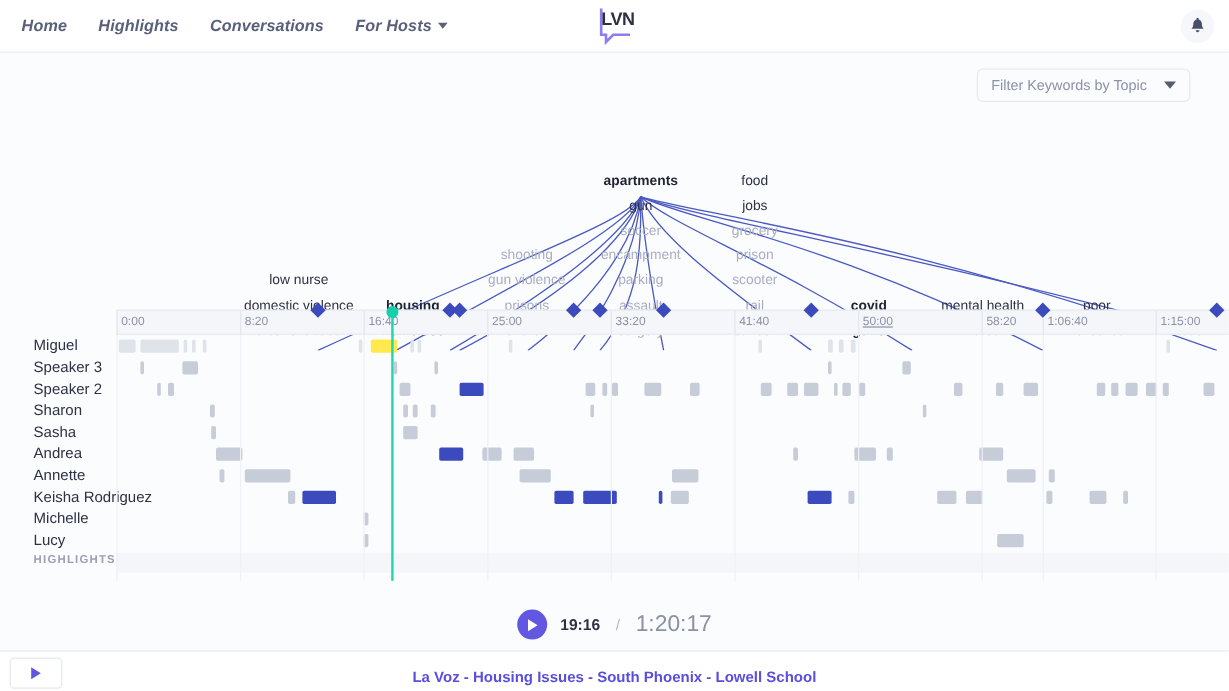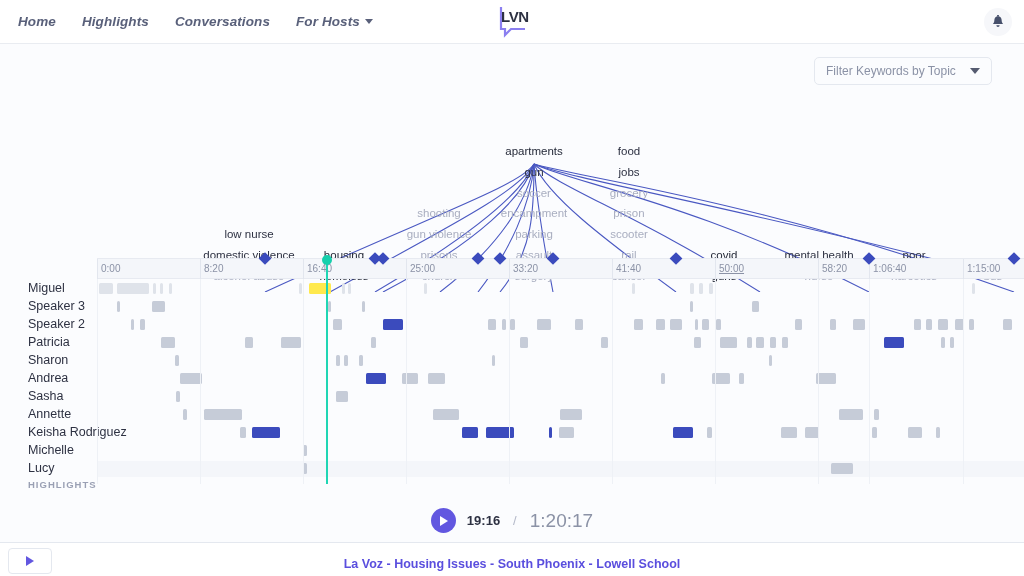--- a/index.html
+++ b/index.html
@@ -73,21 +73,21 @@
 
   
   .cloud { position: absolute; left: 0; top: 52px; width: 1024px; height: 196px; }
   .cloud svg { position: absolute; left: 0; top: 0; }
   .kw {
     position: absolute; white-space: nowrap;
     font-size: 11.5px;
     transform: translateX(-50%);
     cursor: pointer;
   }
-  .kw.strong { color: #1f2433; font-weight: 400; }
+  .kw.strong { color: #1f2433; font-weight: 700; }
   .kw.mid    { color: #2d3142; font-weight: 400; }
   .kw.faint  { color: #a9aec0; font-weight: 400; }
 
   
   .timeline {
     position: absolute; left: 0; top: 214px; width: 1024px; height: 240px;
   }
   .tl-ruler {
     position: absolute; left: 97px; top: 0; width: 927px; height: 21px;
     background: #f4f6fa;
@@ -353,61 +353,43 @@
           <div class="blk g" style="left: 830px; width: 6px;"></div>
           <div class="blk g" style="left: 853px; width: 12px;"></div>
           <div class="blk g" style="left: 914px; width: 7px;"></div>
           <div class="blk g" style="left: 926px; width: 6px;"></div>
           <div class="blk g" style="left: 938px; width: 10px;"></div>
           <div class="blk g" style="left: 955px; width: 9px;"></div>
           <div class="blk g" style="left: 969px; width: 5px;"></div>
           <div class="blk g" style="left: 1003px; width: 9px;"></div>
         </div>
         <div class="row">
-          <div class="row-name">Patricia</div>
-          <div class="blk g" style="left: 161px; width: 14px;"></div>
-          <div class="blk g" style="left: 245px; width: 8px;"></div>
-          <div class="blk g" style="left: 281px; width: 20px;"></div>
-          <div class="blk g" style="left: 371px; width: 5px;"></div>
-          <div class="blk g" style="left: 520px; width: 8px;"></div>
-          <div class="blk g" style="left: 601px; width: 7px;"></div>
-          <div class="blk g" style="left: 694px; width: 7px;"></div>
-          <div class="blk g" style="left: 720px; width: 17px;"></div>
-          <div class="blk g" style="left: 747px; width: 5px;"></div>
-          <div class="blk g" style="left: 756px; width: 8px;"></div>
-          <div class="blk g" style="left: 770px; width: 6px;"></div>
-          <div class="blk g" style="left: 782px; width: 6px;"></div>
-          <div class="blk b" style="left: 884px; width: 20px;"></div>
-          <div class="blk g" style="left: 941px; width: 4px;"></div>
-          <div class="blk g" style="left: 950px; width: 4px;"></div>
-        </div>
-        <div class="row">
           <div class="row-name">Sharon</div>
           <div class="blk g" style="left: 175px; width: 4px;"></div>
           <div class="blk g" style="left: 336px; width: 4px;"></div>
           <div class="blk g" style="left: 344px; width: 4px;"></div>
           <div class="blk g" style="left: 359px; width: 4px;"></div>
           <div class="blk g" style="left: 492px; width: 3px;"></div>
           <div class="blk g" style="left: 769px; width: 3px;"></div>
+        </div>
+        <div class="row">
+          <div class="row-name">Sasha</div>
+          <div class="blk g" style="left: 176px; width: 4px;"></div>
+          <div class="blk g" style="left: 336px; width: 12px;"></div>
         </div>
         <div class="row">
           <div class="row-name">Andrea</div>
           <div class="blk g" style="left: 180px; width: 22px;"></div>
           <div class="blk b" style="left: 366px; width: 20px;"></div>
           <div class="blk g" style="left: 402px; width: 16px;"></div>
           <div class="blk g" style="left: 428px; width: 17px;"></div>
           <div class="blk g" style="left: 661px; width: 4px;"></div>
           <div class="blk g" style="left: 712px; width: 18px;"></div>
           <div class="blk g" style="left: 739px; width: 5px;"></div>
           <div class="blk g" style="left: 816px; width: 20px;"></div>
-        </div>
-        <div class="row">
-          <div class="row-name">Sasha</div>
-          <div class="blk g" style="left: 176px; width: 4px;"></div>
-          <div class="blk g" style="left: 336px; width: 12px;"></div>
         </div>
         <div class="row">
           <div class="row-name">Annette</div>
           <div class="blk g" style="left: 183px; width: 4px;"></div>
           <div class="blk g" style="left: 204px; width: 38px;"></div>
           <div class="blk g" style="left: 433px; width: 26px;"></div>
           <div class="blk g" style="left: 560px; width: 22px;"></div>
           <div class="blk g" style="left: 839px; width: 24px;"></div>
           <div class="blk g" style="left: 874px; width: 5px;"></div>
         </div>

